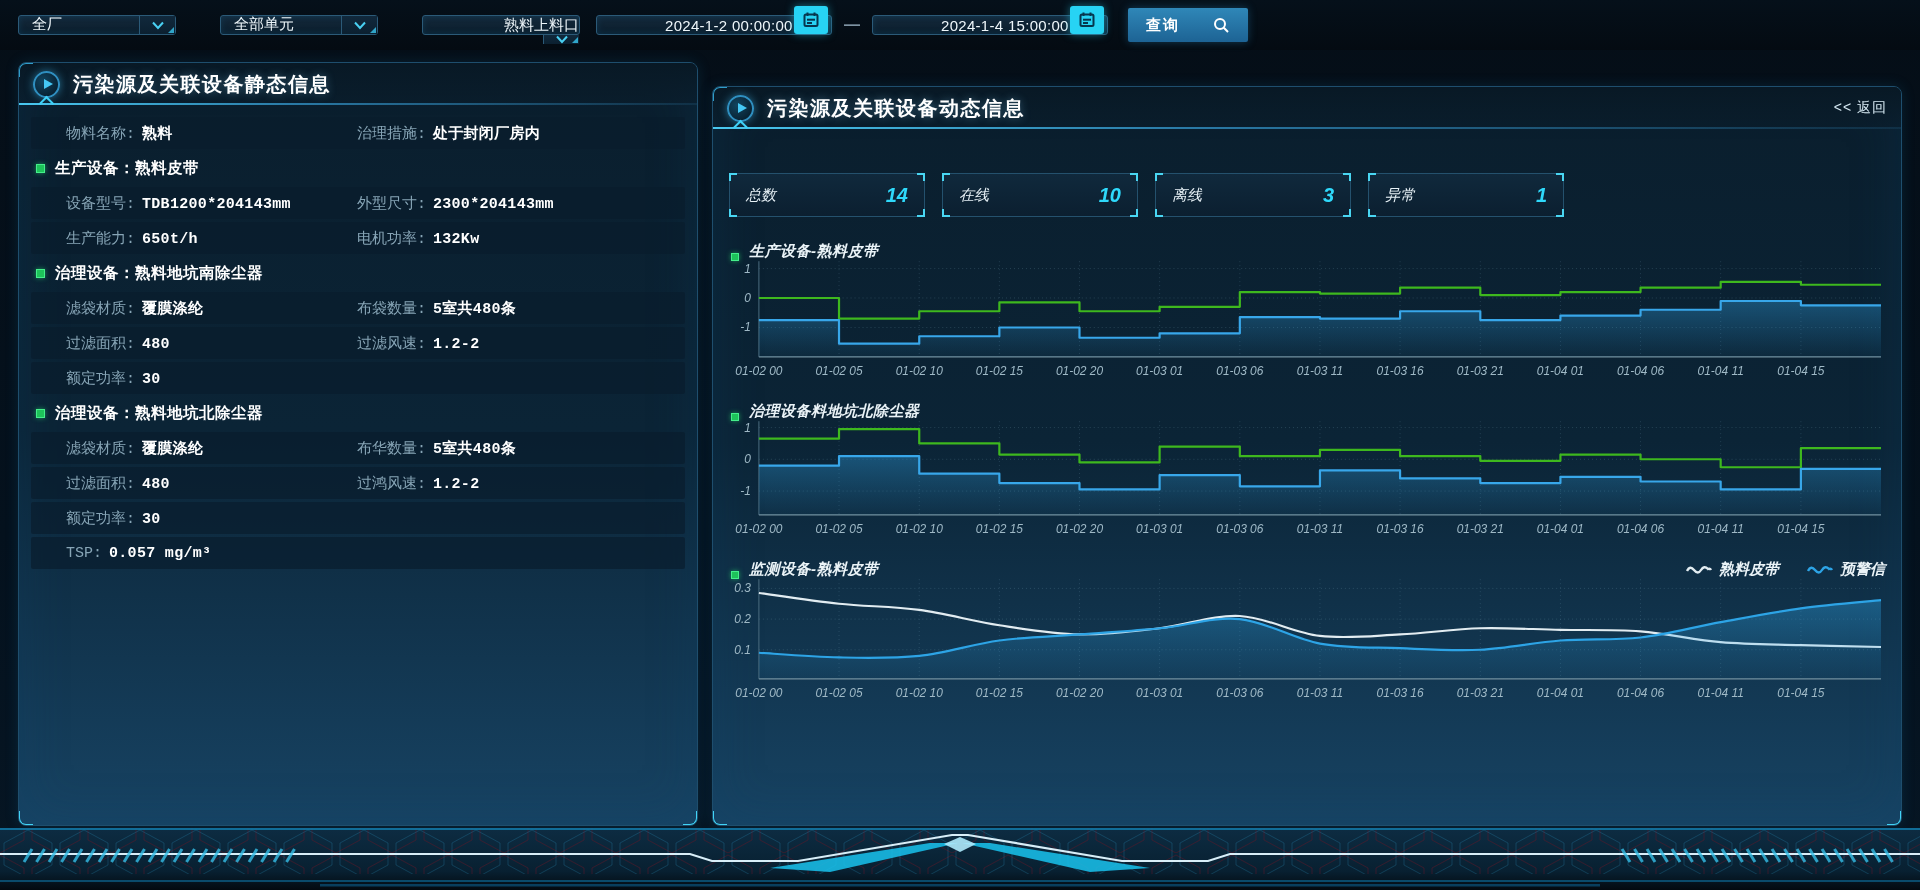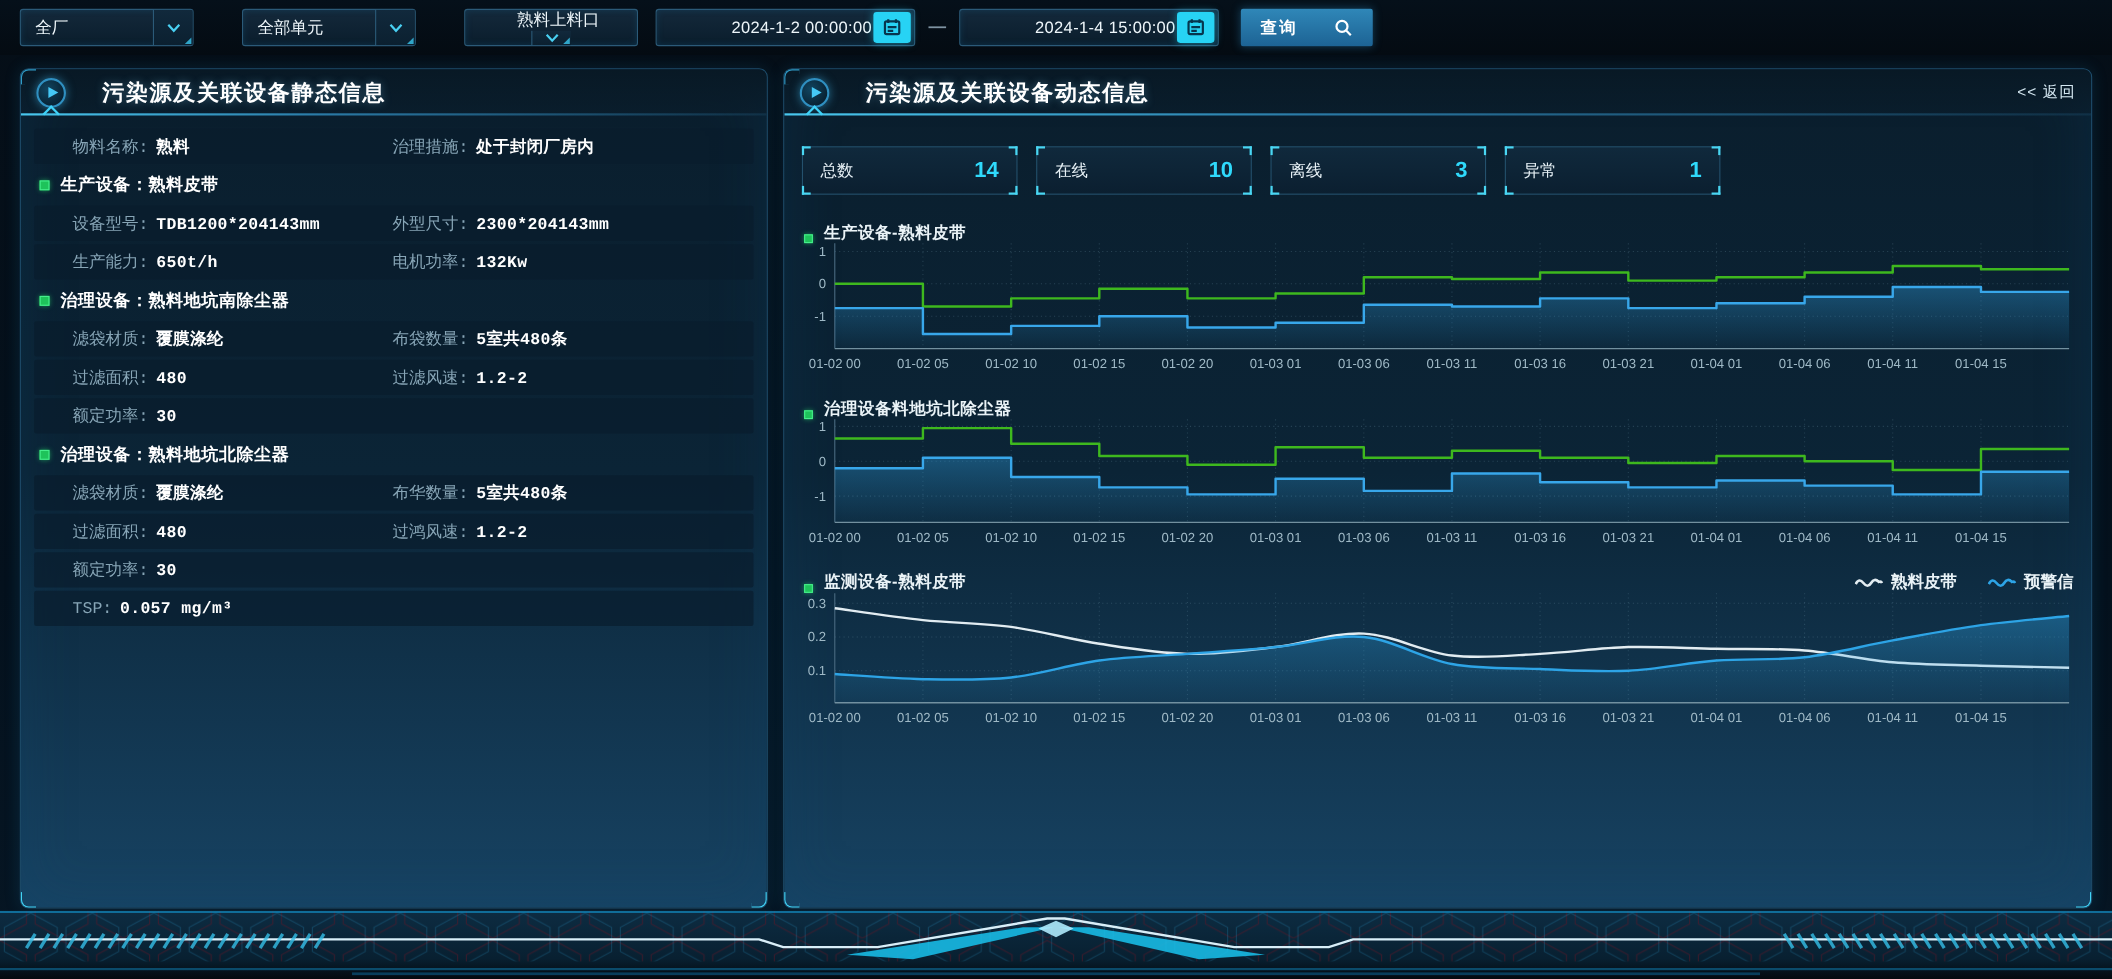--- a/index.html
+++ b/index.html
@@ -7,23 +7,23 @@
   body {
     font-family:"Liberation Sans","DejaVu Sans",sans-serif;
     background:linear-gradient(180deg,#050e17 0%,#04111d 60%,#061624 100%);
     color:#e8f2f6; position:relative;
   }
 
   
   .topbar { position:absolute; top:0; left:0; right:0; height:50px;
     background:linear-gradient(180deg,#05101a,#040b12);
     display:flex; align-items:center; padding-left:18px; z-index:5; }
-  .ctl { height:34px; border:1px solid #2b5a78; border-radius:3px;
+  .ctl { height:20px; border:1px solid #2b5a78; border-radius:3px;
     background:linear-gradient(180deg,#14293b,#0a1d2c);
-    display:flex; align-items:center; position:relative;
+    display:flex; align-items:flex-end; position:relative;
     box-shadow:0 0 6px rgba(20,90,130,.35) inset; }
   .select { width:158px; margin-right:44px; cursor:pointer; }
   .select .val { flex:1; padding-left:13px; font-size:15px; color:#eef6fa; }
   .chev-box { width:36px; height:100%; border-left:1px solid #2b5a78;
     display:flex; align-items:center; justify-content:center;
     background:linear-gradient(180deg,#11293c,#0b2030); position:relative; }
   .chev-box:after{ content:""; position:absolute; right:1px; bottom:1px;
     border-right:6px solid #39c7ef; border-top:6px solid transparent; opacity:.8;}
   .datebox { width:236px; margin-right:0; cursor:pointer; }
   .datebox .val { flex:1; padding-left:24px; font-size:15px; color:#eef6fa; letter-spacing:.3px;margin-left:44px;}
@@ -38,29 +38,29 @@
   .search-btn span { color:#fff; font-size:15px; font-weight:bold; letter-spacing:2px; }
 
   
   .main { position:absolute; top:50px; bottom:62px; left:0; right:0;
     display:flex; gap:14px; padding:12px 18px 2px; }
   .panel { position:relative; border:1px solid #1e4e6d; border-radius:8px;
     background:linear-gradient(180deg,#0a1e2d 0%,#0b2436 48%,#174363 100%);
     box-shadow:0 0 14px rgba(25,120,170,.18), inset 0 0 50px rgba(15,70,110,.25);
     overflow:hidden; }
   .panel-left { width:680px; }
-  .panel-right { flex:1; }
+  .panel-right { flex:1;margin-top:24px; }
   .pc { position:absolute; width:15px; height:15px; z-index:4; }
   .pc-bl { left:-1px; bottom:-1px; border-left:2px solid #41d4f6; border-bottom:2px solid #41d4f6; border-bottom-left-radius:8px;}
   .pc-br { right:-1px; bottom:-1px; border-right:2px solid #41d4f6; border-bottom:2px solid #41d4f6; border-bottom-right-radius:8px;}
   .pc-tl { left:-1px; top:-1px; border-left:2px solid #2f9cc8; border-top:2px solid #2f9cc8; border-top-left-radius:8px;}
 
   .panel-header { height:42px; display:flex; align-items:center; padding:0 14px;
     background:linear-gradient(180deg,rgba(8,24,36,.95),rgba(10,28,42,.55));
-    position:relative;gap:20px; }
+    position:relative; }
   .panel-header:after { content:""; position:absolute; left:0; right:0; bottom:0; height:2px;
     background:linear-gradient(90deg,#49c8ef 0%,#2a7aa6 40%,rgba(35,100,140,.25) 100%); }
   .panel-header .caret { position:absolute; left:22px; bottom:-4px; width:11px; height:11px;
     border-top:2px solid #3fd2f8; border-left:2px solid #3fd2f8; transform:rotate(45deg); z-index:3;}
   .play-ic { width:27px; height:27px; border-radius:50%;
     background:radial-gradient(circle at 35% 35%,#11445f,#082233 75%);
     border:2px solid #2f8fc0; box-shadow:0 0 9px rgba(60,180,230,.55);
     display:flex; align-items:center; justify-content:center; }
   .play-ic i { display:block; width:0; height:0; border-left:9px solid #45c8f5;
     border-top:5.5px solid transparent; border-bottom:5.5px solid transparent; margin-left:3px; }
@@ -75,21 +75,21 @@
     margin:0 10px 0 5px; box-shadow:0 0 5px rgba(40,220,110,.6); }
   .sec-text { font-size:15.5px; font-weight:bold; color:#ffffff; letter-spacing:.5px; }
   .row-data { min-height:32px; margin-bottom:3px; background:rgba(9,28,44,.68);
     display:flex; align-items:center; padding-left:35px; border-radius:2px;font-family:Liberation Mono, monospace; }
   .cell { display:flex; align-items:baseline; }
   .cell-0 { width:47%; }
   .cell .lb { font-size:15px; color:#87a5b6; }
   .cell .vl { font-size:15px; font-weight:bold; color:#ffffff; margin-left:7px; letter-spacing:.3px;}
 
   
-  .right-content { padding:0 16px; }
+  .right-content { padding:16px 16px;font-style:italic; }
   .stats-row { display:flex; gap:17px; margin-top:28px; }
   .stat-card { width:196px; height:44px; position:relative;
     background:linear-gradient(180deg,#10293c,#0b1f30); border:1px solid #24516d;
     display:flex; align-items:center; justify-content:space-between; padding:0 16px; }
   .stat-card .s-label { font-size:15px; color:#e7f1f6; }
   .stat-card .s-value { font-size:20px; font-weight:bold; color:#2fd9fb; }
   .ct { position:absolute; width:8px; height:8px; }
   .ct.tl { left:-1px; top:-1px; border-left:2px solid #49d6f2; border-top:2px solid #49d6f2; }
   .ct.tr { right:-1px; top:-1px; border-right:2px solid #49d6f2; border-top:2px solid #49d6f2; }
   .ct.bl { left:-1px; bottom:-1px; border-left:2px solid #49d6f2; border-bottom:2px solid #49d6f2; }

